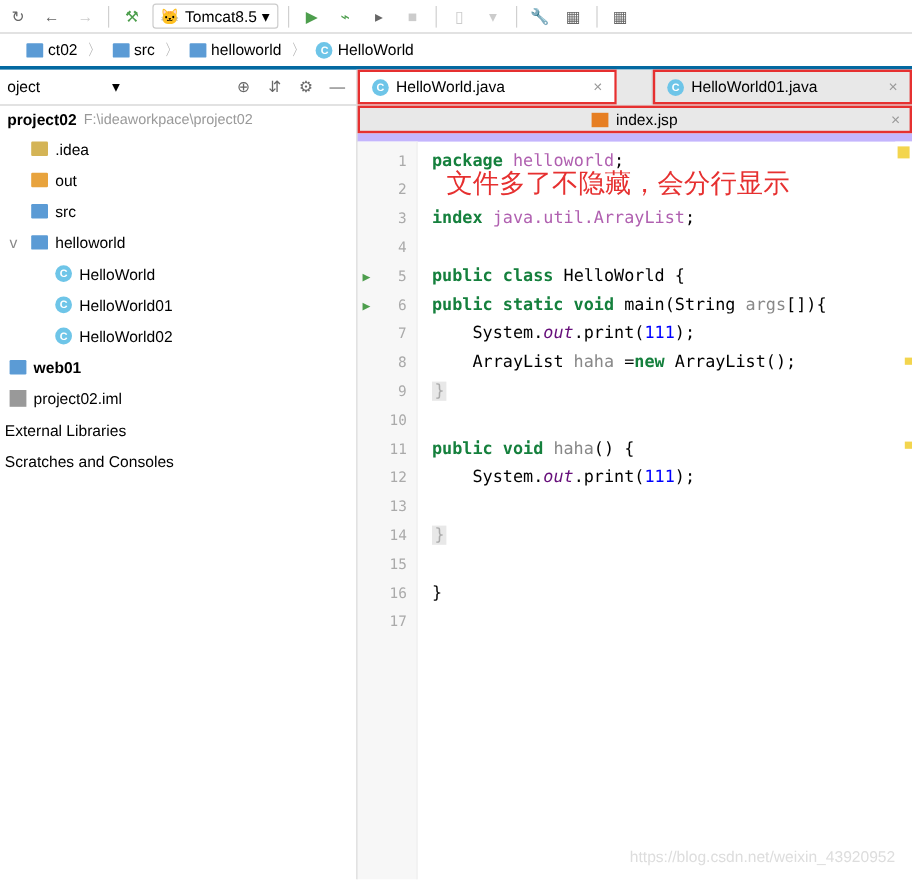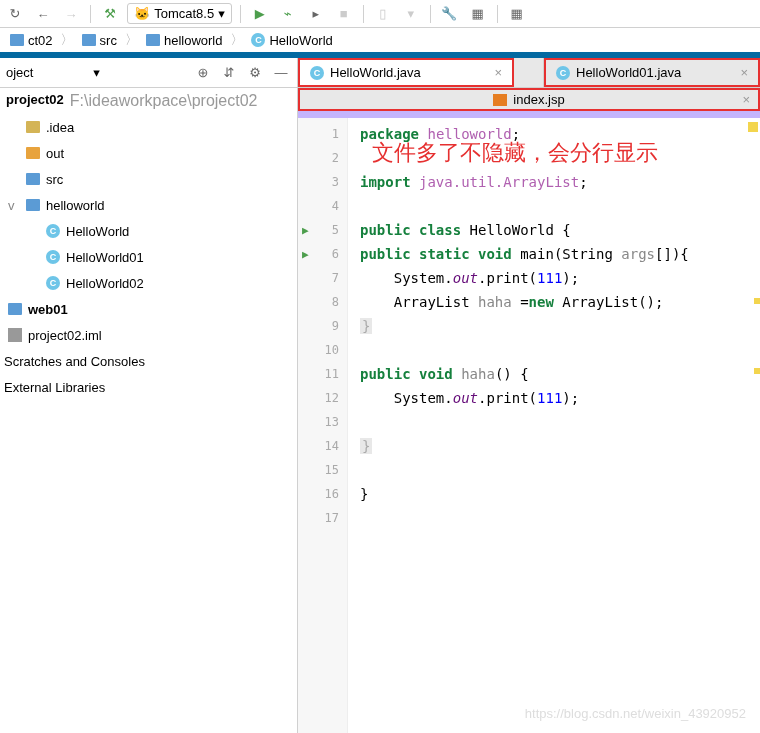--- a/index.html
+++ b/index.html
@@ -4,35 +4,35 @@
   <style>
     * { margin: 0; padding: 0; box-sizing: border-box; }
     body { font-family: "Segoe UI", Arial, sans-serif; font-size: 13px; background: #fff; width: 760px; height: 733px; overflow: hidden; position: relative; }
     
     .toolbar-top { display: flex; align-items: center; height: 28px; border-bottom: 1px solid #d0d0d0; padding: 0 4px; gap: 6px; }
     .tool-btn { width: 22px; height: 22px; display: flex; align-items: center; justify-content: center; color: #666; cursor: pointer; }
     .run-config { display: flex; align-items: center; border: 1px solid #ccc; border-radius: 3px; padding: 2px 6px; gap: 4px; }
     .tomcat-icon { color: #d4a017; }
     .sep { width: 1px; height: 18px; background: #d0d0d0; margin: 0 2px; }
     
-    .breadcrumb { display: flex; align-items: center; height: 30px; padding: 0 4px; border-bottom: 6px solid #0369a1; gap: 0; }
+    .breadcrumb { display: flex; align-items: center; height: 30px; padding: 0 16px; border-bottom: 3px solid #0369a1; gap: 0; }
     .crumb { display: flex; align-items: center; gap: 4px; padding: 0 6px; }
     .chevron { color: #aaa; margin: 0 2px; }
     .folder-icon { width: 14px; height: 12px; background: #5b9bd5; display: inline-block; border-radius: 1px; }
     .folder-icon.orange { background: #e8a33d; }
     .class-icon { width: 14px; height: 14px; border-radius: 50%; background: #6ec5e8; display: inline-flex; align-items: center; justify-content: center; font-size: 9px; color: #fff; font-weight: bold; }
     
     .main { display: flex; height: calc(100% - 58px); }
     .sidebar { width: 298px; border-right: 1px solid #d0d0d0; display: flex; flex-direction: column; }
     .sidebar-header { display: flex; align-items: center; height: 30px; padding: 0 6px; border-bottom: 1px solid #d0d0d0; gap: 6px; }
     .sidebar-title { flex: 1; }
     .sidebar-tool { width: 20px; height: 20px; display: flex; align-items: center; justify-content: center; color: #666; cursor: pointer; }
     .project-root { padding: 4px 6px; display: flex; align-items: flex-start; gap: 6px; }
     .project-name { font-weight: bold; }
-    .project-path { color: #999; font-size: 16px; }
+    .project-path { color: #999; font-size: 12px; }
     .tree { padding: 0 4px; }
     .tree-item { display: flex; align-items: center; height: 26px; gap: 6px; padding-left: 4px; }
     .tree-indent-1 { padding-left: 24px; }
     .expand-icon { width: 12px; display: inline-block; color: #888; }
     .module-icon { width: 14px; height: 12px; background: #5b9bd5; display: inline-block; border-radius: 1px; }
     .iml-icon { width: 14px; height: 14px; background: #999; display: inline-block; }
     
     .editor-area { flex: 1; display: flex; flex-direction: column; position: relative; }
     .tab-row { display: flex; height: 30px; border-bottom: 1px solid #d0d0d0; }
     .tab { display: flex; align-items: center; padding: 0 10px; gap: 6px; border-right: 1px solid #d0d0d0; background: #e8e8e8; position: relative; }
@@ -172,24 +172,24 @@
         <div class="tree-item">
           <span class="module-icon"></span>
           <span style="font-weight:bold">web01</span>
         </div>
         <div class="tree-item">
           <span class="iml-icon"></span>
           <span style="">project02.iml</span>
         </div>
       </div>
     <div class="tree-item">
+        <span>External Libraries</span>
+      </div>
+    <div class="tree-item">
         <span>Scratches and Consoles</span>
-      </div>
-    <div class="tree-item">
-        <span>External Libraries</span>
       </div>
   </div>
 
   <div class="editor-area">
     <div class="tab-row" id="tabrow1">
         <div class="tab active red-box" style="flex: 1 1 0%;">
           <span class="class-icon">C</span>
           <span>HelloWorld.java</span>
           <span class="tab-close" style="margin-left:auto">×</span>
         </div>
@@ -224,21 +224,21 @@
           <div class="gutter-line">13</div>
           <div class="gutter-line">14</div>
           <div class="gutter-line">15</div>
           <div class="gutter-line">16</div>
           <div class="gutter-line">17</div>
         </div>
       <div class="code" id="code">
         <div class="annotation-text">文件多了不隐藏，会分行显示</div>
       <div class="code-line"><span class="k-keyword">package</span> <span class="k-name">helloworld</span>;</div>
           <div class="code-line"></div>
-          <div class="code-line"><span class="k-keyword">import</span> <span class="k-name">java.util.ArrayList</span>;</div>
+          <div class="code-line"><span class="k-keyword">index</span> <span class="k-name">java.util.ArrayList</span>;</div>
           <div class="code-line"></div>
           <div class="code-line"><span class="k-keyword">public class</span> <span class="k-class">HelloWorld</span> {</div>
           <div class="code-line"><span class="k-keyword">public static void</span> <span class="k-method">main</span>(<span class="k-class">String</span> <span class="k-gray">args</span>[]){</div>
           <div class="code-line">    <span class="k-class">System</span>.<span class="k-field">out</span>.print(<span class="k-num">111</span>);</div>
           <div class="code-line">    <span class="k-class">ArrayList</span> <span class="k-gray">haha</span> =<span class="k-keyword">new</span> <span class="k-class">ArrayList</span>();</div>
           <div class="code-line"><span class="brace-hint">}</span></div>
           <div class="code-line"></div>
           <div class="code-line"><span class="k-keyword">public void</span> <span class="k-gray">haha</span>() {</div>
           <div class="code-line">    <span class="k-class">System</span>.<span class="k-field">out</span>.print(<span class="k-num">111</span>);</div>
           <div class="code-line"></div>

